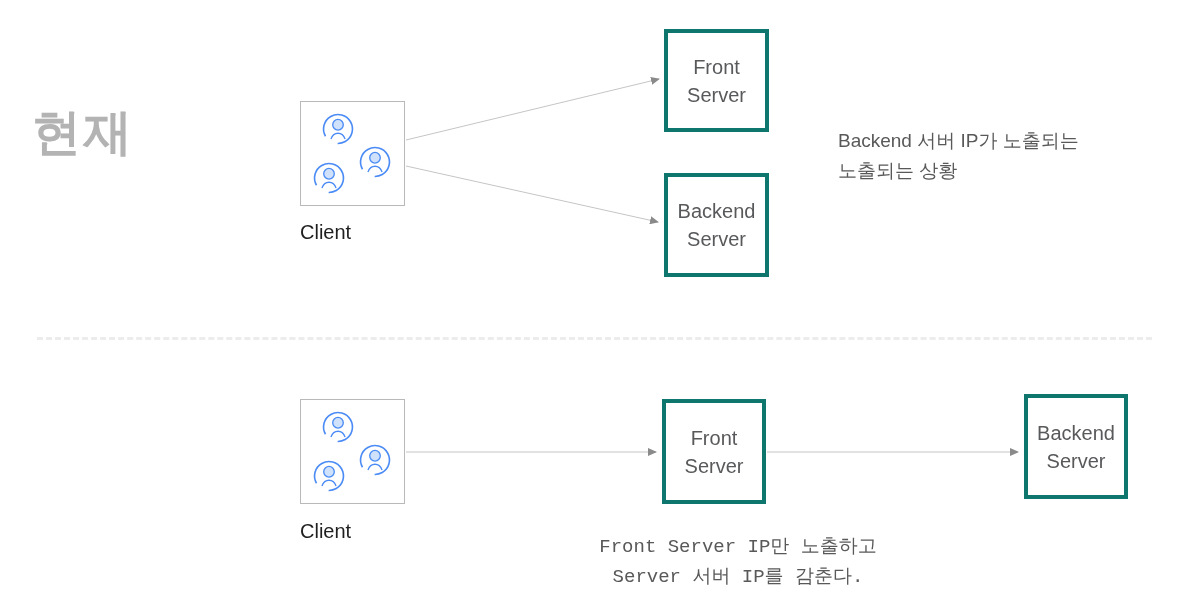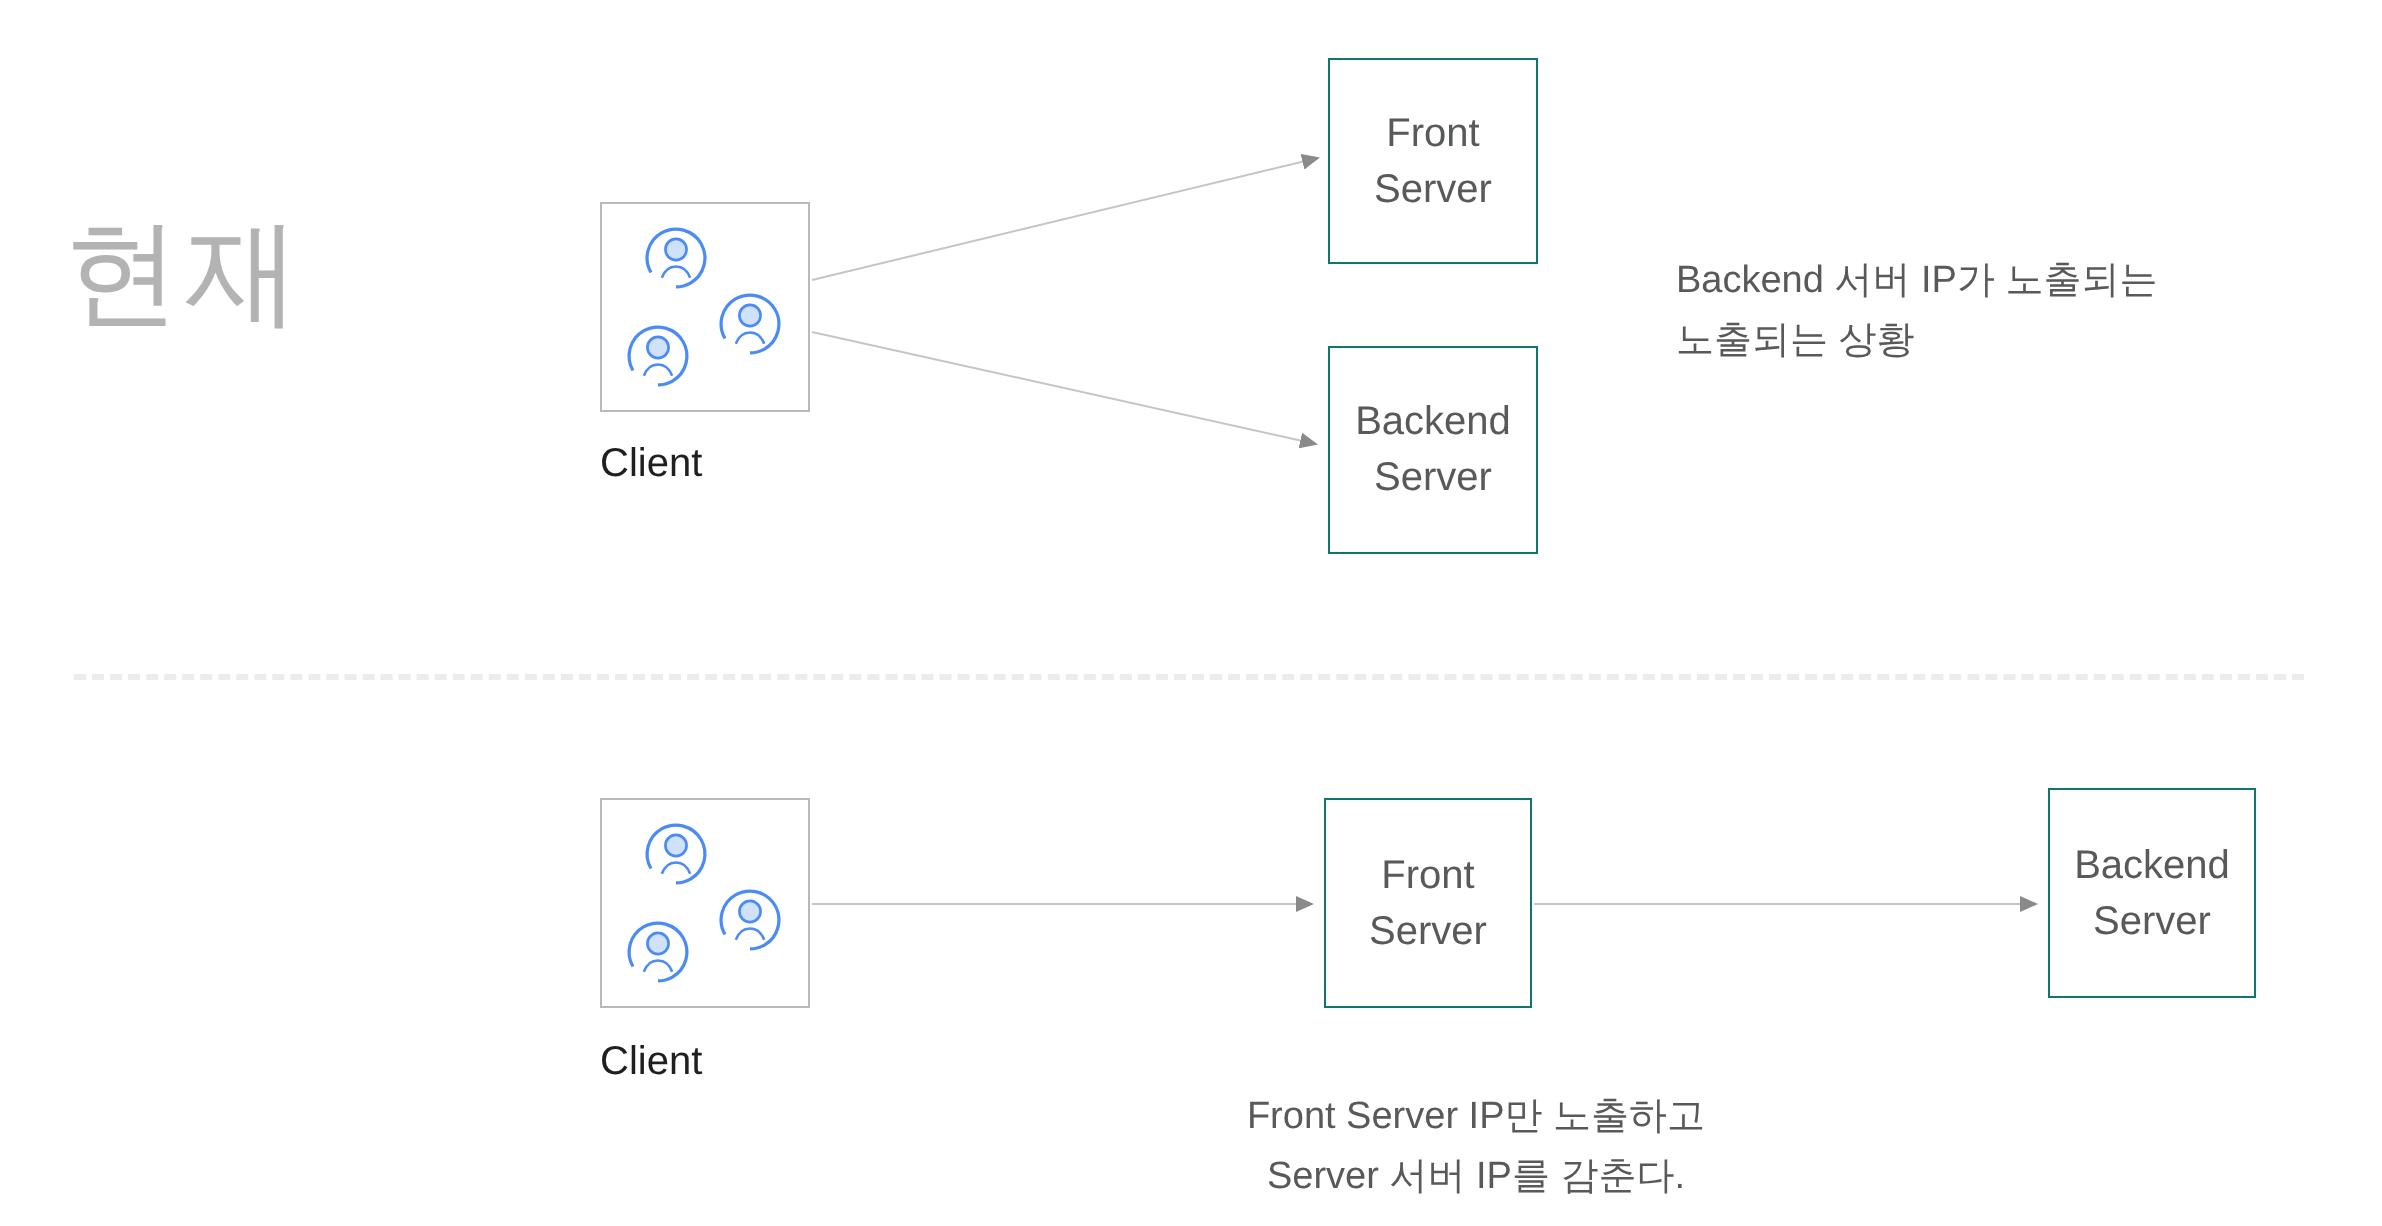--- a/index.html
+++ b/index.html
@@ -12,30 +12,30 @@
     position: relative;
     width: 1191px;
     height: 613px;
     background: #ffffff;
     overflow: hidden;
   }
 
   .section-label {
     position: absolute;
     color: #b3b3b3;
-    font-size: 58px;
-    font-weight: 400;
+    font-size: 49px;
+    font-weight: 700;
     letter-spacing: 2px;
     line-height: 1;
     white-space: nowrap;
   }
 
   .node-box {
     position: absolute;
-    border: 1px solid #0f766e;
+    border: 4px solid #0f766e;
     background: #ffffff;
     display: flex;
     align-items: center;
     justify-content: center;
     text-align: center;
     color: #58595b;
     font-size: 20px;
     line-height: 1.4;
     box-sizing: border-box;
   }
@@ -171,18 +171,18 @@
     </div>
   </div>
 
   <div class="node-box" style="left:1024px; top:394px; width:104px; height:105px;">
     <div>
       <span class="node-line">Backend</span>
       <span class="node-line">Server</span>
     </div>
   </div>
 
-  <div class="annotation centered" style="left:598px; top:544px; width:280px;">
+  <div class="annotation centered" style="left:598px; top:532px; width:280px;font-family:Liberation Mono, monospace;">
     <span class="ann-line">Front Server IP만 노출하고</span>
     <span class="ann-line">Server 서버 IP를 감춘다.</span>
   </div>
 
 </div>
 
 </body></html>

